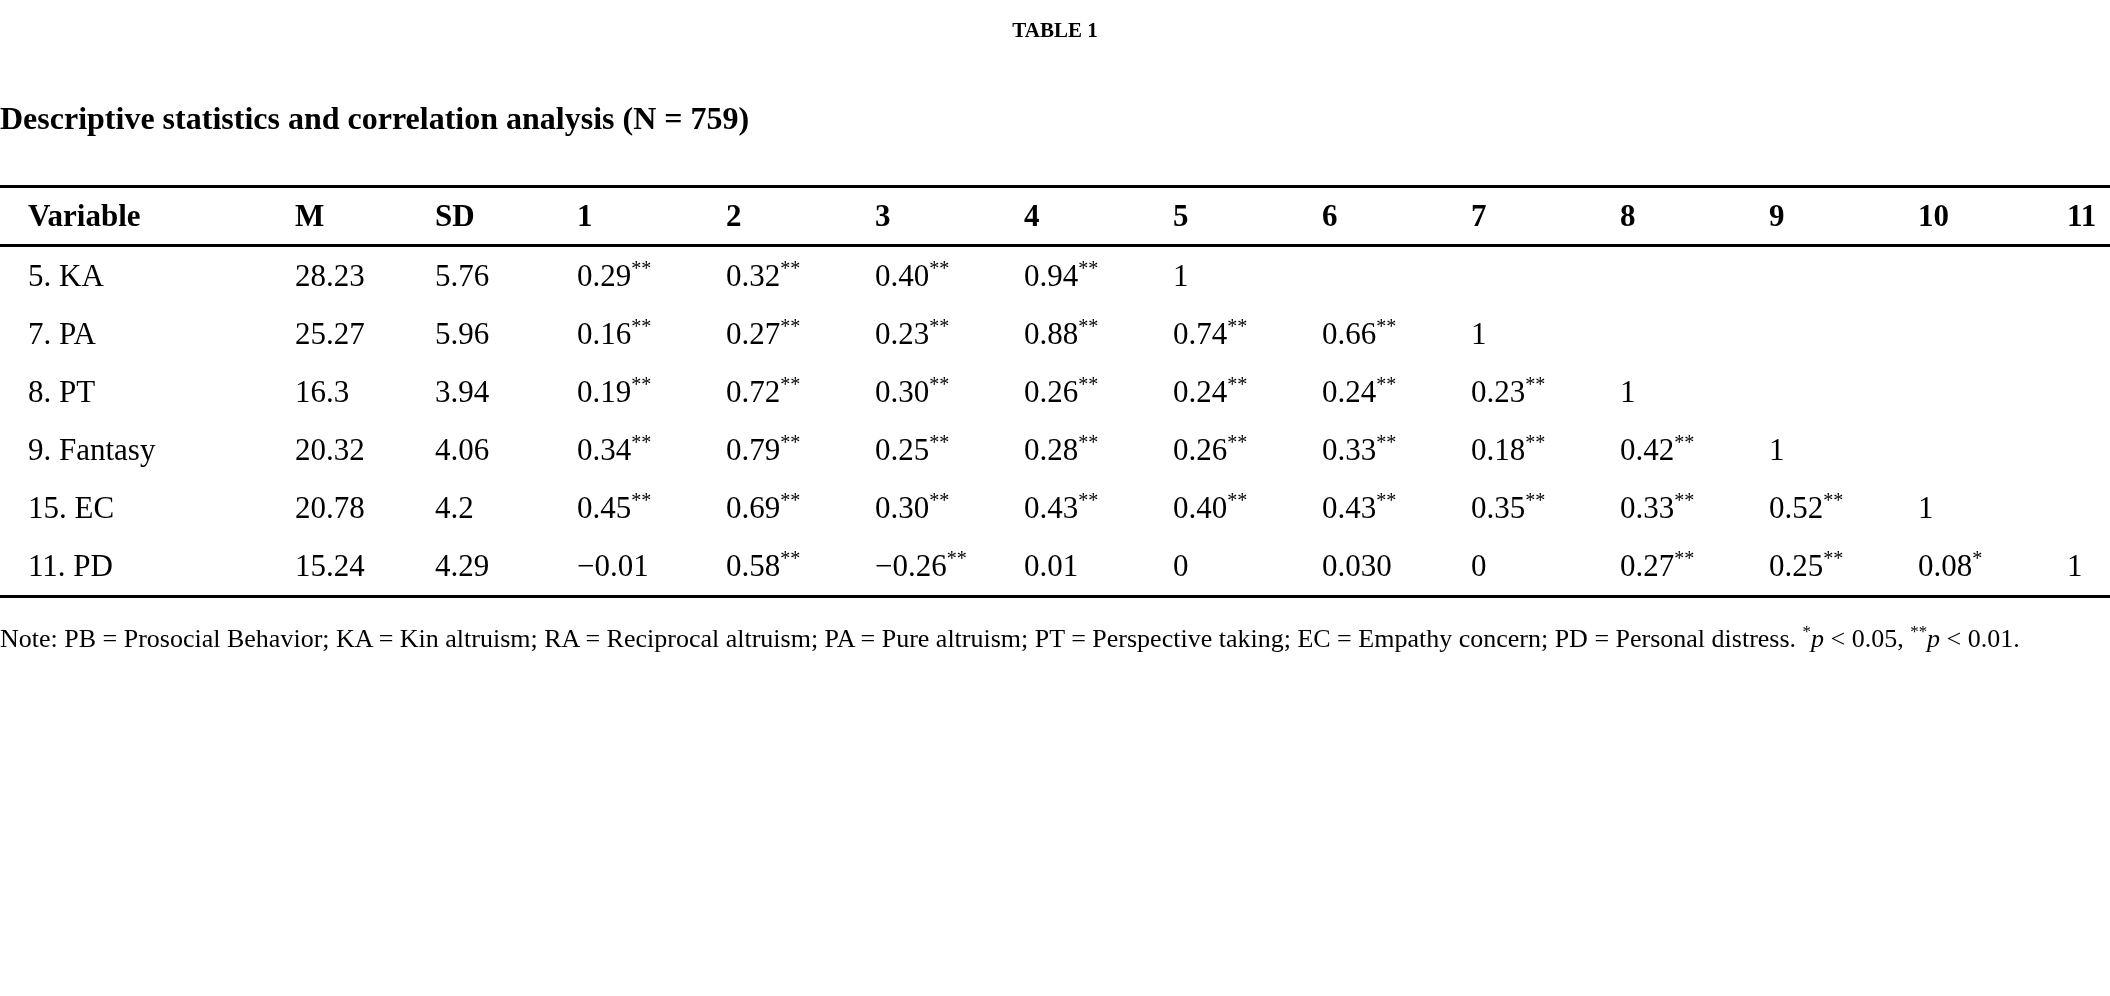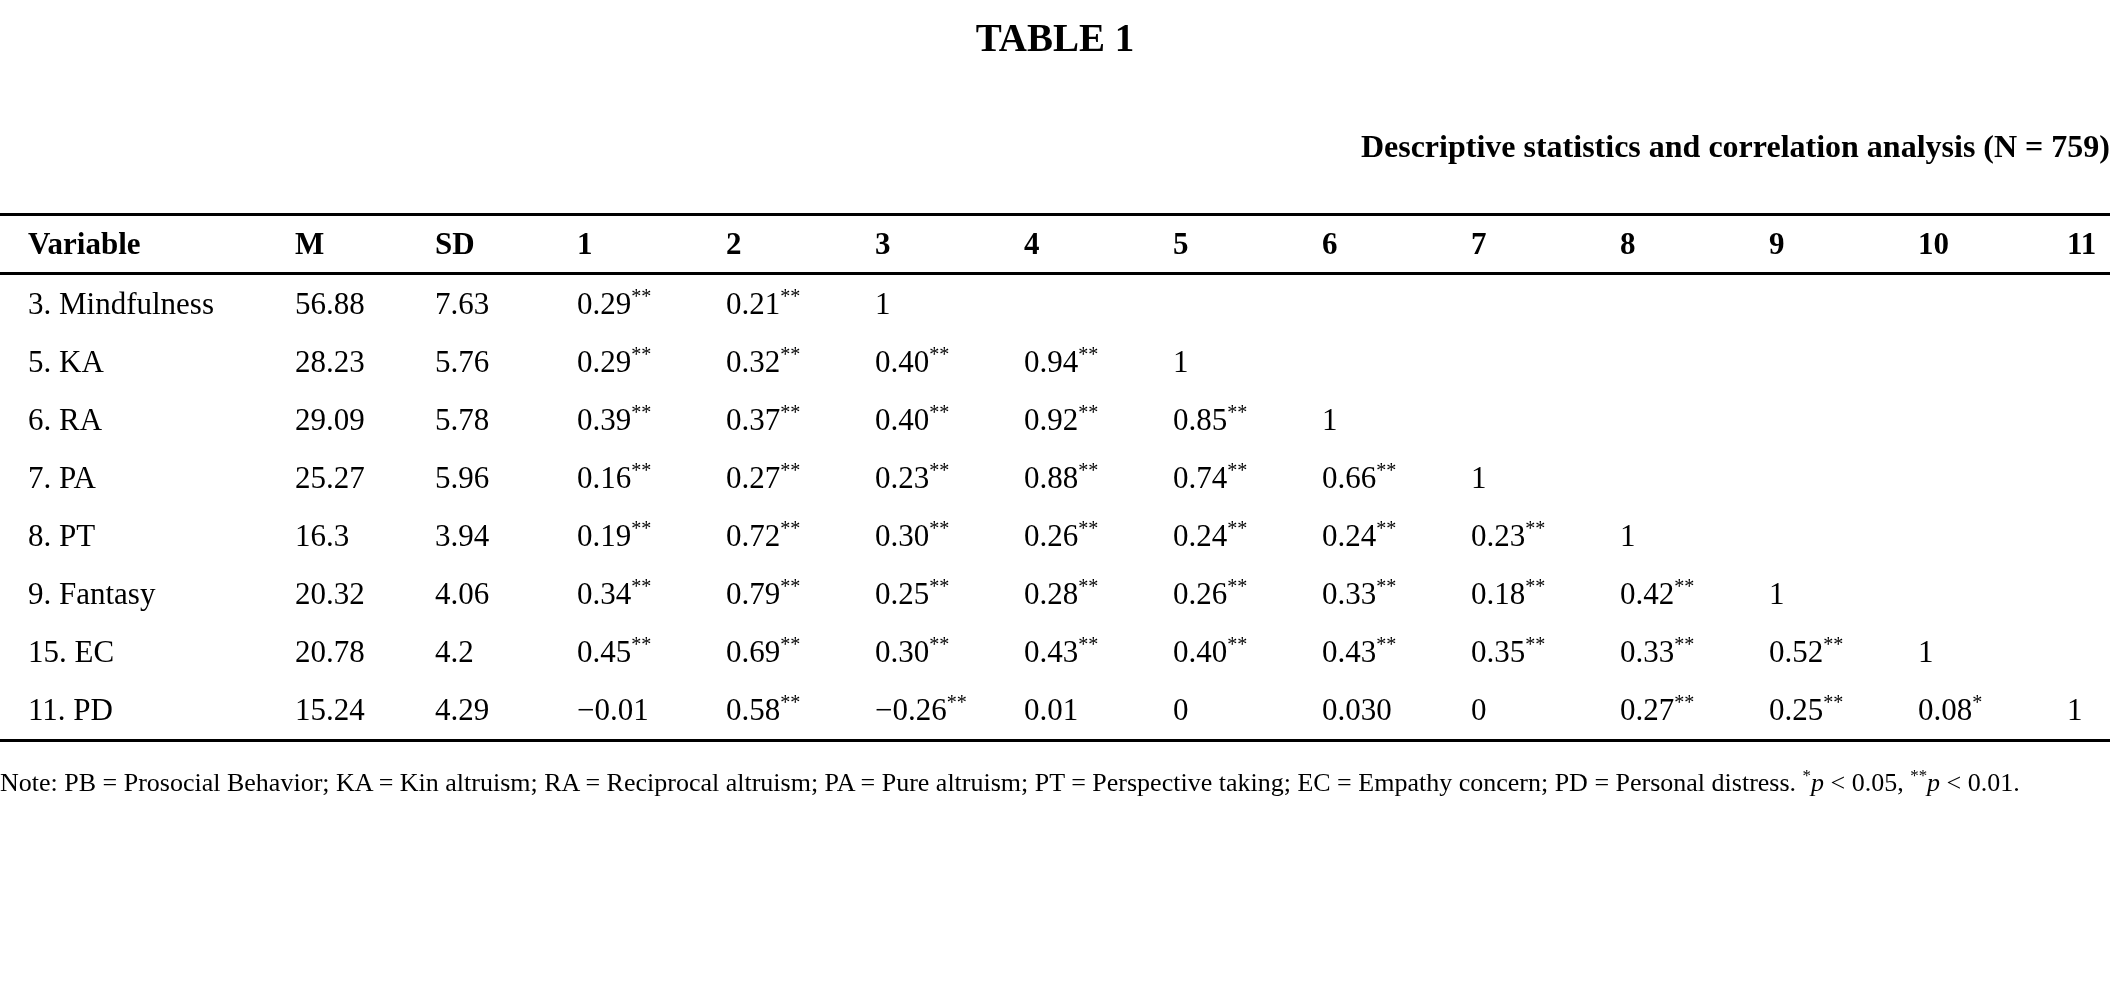--- a/index.html
+++ b/index.html
@@ -4,27 +4,27 @@
 <style>
   html, body { margin: 0; padding: 0; }
   body {
     width: 2110px; height: 996px;
     background: #ffffff; color: #000000;
     font-family: "Liberation Serif", serif;
   }
   .page { position: relative; width: 2110px; height: 996px; overflow: hidden; }
 
   .doc-title {
-    margin: 16px; padding-top: 2px;
+    margin: 8px; padding-top: 2px;
     text-align: center;
-    font-size: 39px; font-weight: bold; line-height: 40px;
+    font-size: 21px; font-weight: bold; line-height: 40px;
   }
   .doc-subtitle {
-    margin: 68px 0 0 0;
-    text-align: right;
+    margin: 48px 0 0 0;
+    text-align: left;
     font-size: 32px; font-weight: bold; line-height: 40px;
   }
 
   table.stats {
     width: 2110px;
     margin-top: 47px;
     border-collapse: collapse;
     table-layout: fixed;
     font-size: 31px;
     border-bottom: 3px solid #000;
@@ -93,61 +93,29 @@
           <th>6</th>
           <th>7</th>
           <th>8</th>
           <th>9</th>
           <th>10</th>
           <th>11</th>
         </tr>
     </thead>
     <tbody>
         <tr>
-          <td>3. Mindfulness</td>
-          <td>56.88</td>
-          <td>7.63</td>
-          <td>0.29<sup class="stars">**</sup></td>
-          <td>0.21<sup class="stars">**</sup></td>
-          <td>1</td>
-          <td></td>
-          <td></td>
-          <td></td>
-          <td></td>
-          <td></td>
-          <td></td>
-          <td></td>
-          <td></td>
-        </tr>
-        <tr>
           <td>5. KA</td>
           <td>28.23</td>
           <td>5.76</td>
           <td>0.29<sup class="stars">**</sup></td>
           <td>0.32<sup class="stars">**</sup></td>
           <td>0.40<sup class="stars">**</sup></td>
           <td>0.94<sup class="stars">**</sup></td>
           <td>1</td>
           <td></td>
-          <td></td>
-          <td></td>
-          <td></td>
-          <td></td>
-          <td></td>
-        </tr>
-        <tr>
-          <td>6. RA</td>
-          <td>29.09</td>
-          <td>5.78</td>
-          <td>0.39<sup class="stars">**</sup></td>
-          <td>0.37<sup class="stars">**</sup></td>
-          <td>0.40<sup class="stars">**</sup></td>
-          <td>0.92<sup class="stars">**</sup></td>
-          <td>0.85<sup class="stars">**</sup></td>
-          <td>1</td>
           <td></td>
           <td></td>
           <td></td>
           <td></td>
           <td></td>
         </tr>
         <tr>
           <td>7. PA</td>
           <td>25.27</td>
           <td>5.96</td>

